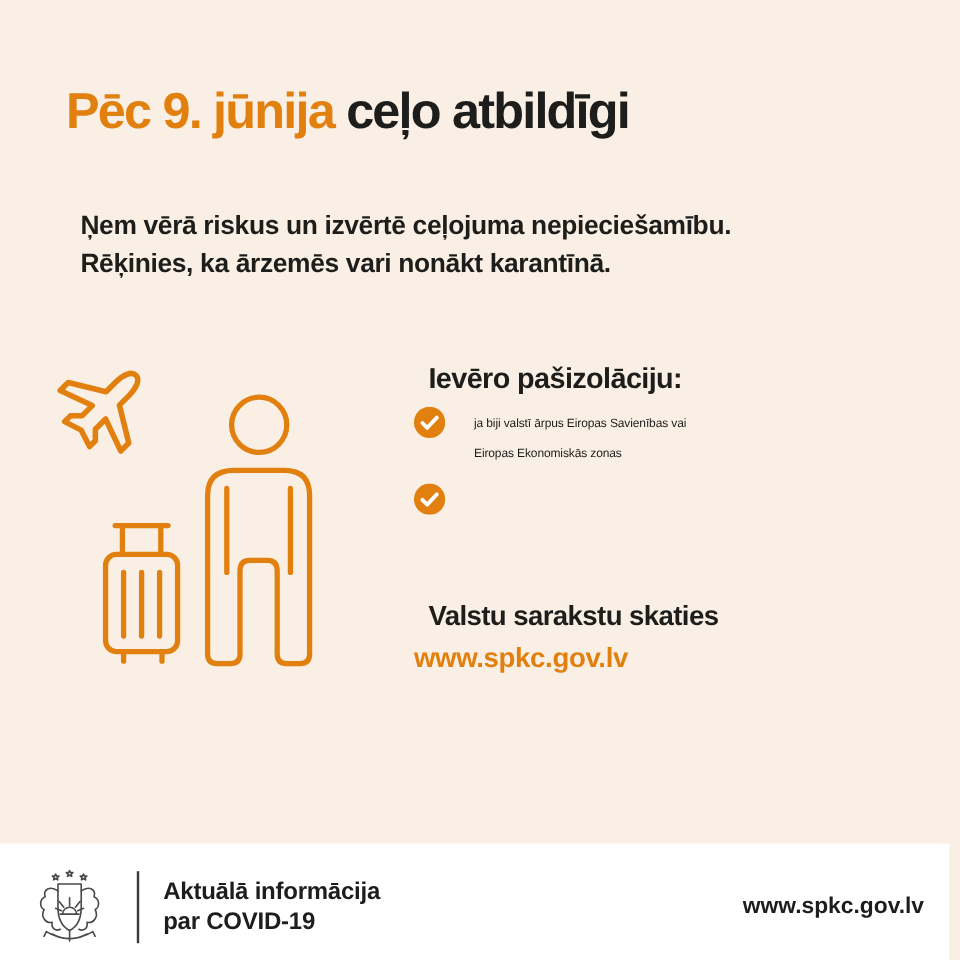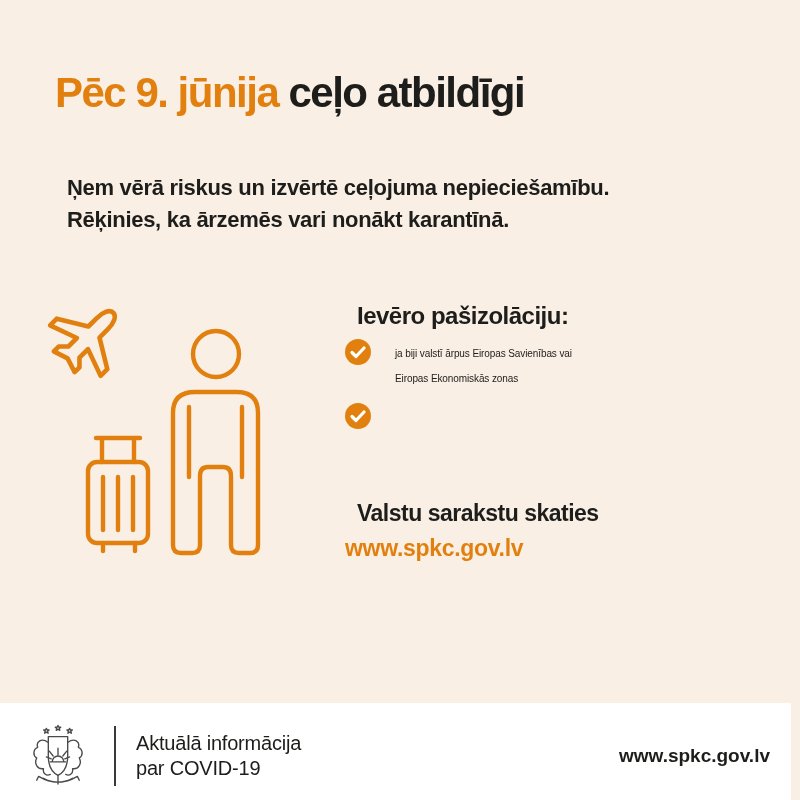--- a/index.html
+++ b/index.html
@@ -36,21 +36,21 @@
   .footer {
     position:absolute; left:0; right:9px; bottom:0; height:97px;
     background:var(--footer-background, #FFFFFF);
     display:flex; align-items:center; justify-content:space-between;
     padding:8px 21px 0 27px; box-sizing:border-box;
   }
   .footer-left { display:flex; align-items:center; }
   .emblem { width:62px; height:66px; }
   .emb { fill:none; stroke:var(--emblem, #4A4A4A); stroke-width:1.4; stroke-linecap:round; stroke-linejoin:round; }
   .divider { width:2px; height:60px; background:#3A3A3A; margin:0 20px 0 25px; }
-  .footer-info { margin:0; font-size:20px; font-weight:400; line-height:25px; letter-spacing:-0.2px; white-space:pre-line; }
+  .footer-info { margin:0; font-size:20px; font-weight:700; line-height:25px; letter-spacing:-0.2px; white-space:pre-line; }
   .footer-links { text-align:right; }
   .footer-link { margin:0; font-size:19px; font-weight:700; line-height:24px; cursor:pointer; }
 </style>
 </head>
 <body>
 
 <div class="poster">
 
   <h1 class="title"><span class="title-accent">Pēc 9. jūnija</span><span> ceļo atbildīgi</span></h1>
 

